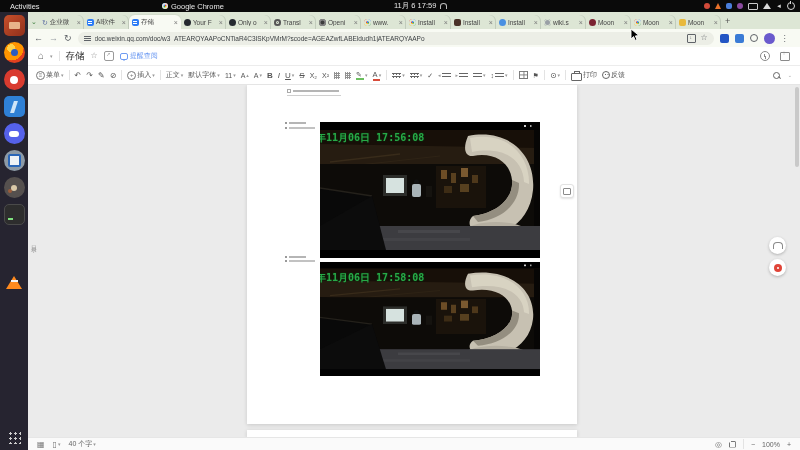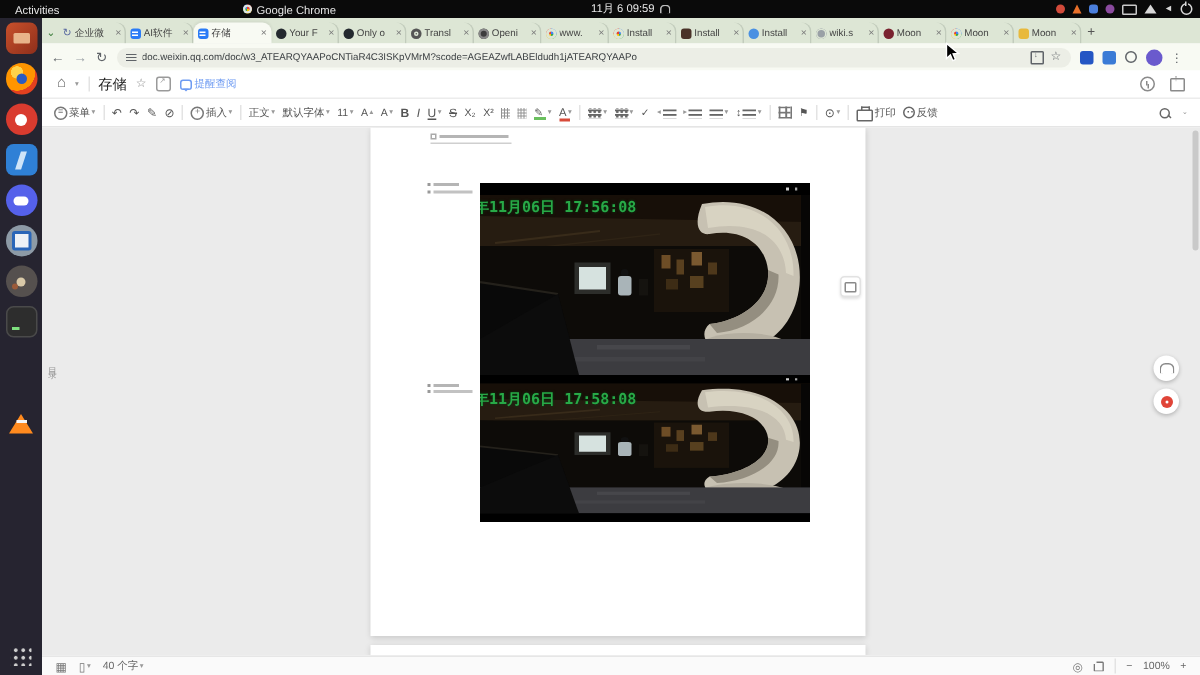--- a/index.html
+++ b/index.html
@@ -138,21 +138,21 @@
   #canvas{position:absolute;left:0;top:73px;width:772px;height:352px;background:#ebebeb;overflow:hidden}
   .page{position:absolute;left:219px;width:330px;background:#fff;box-shadow:0 1px 4px rgba(0,0,0,.15)}
   #page1{top:0;height:339px}
   #page2{top:345px;height:7px}
   .ph{position:absolute;display:flex;align-items:center;gap:2px}
   .phb{height:2px;background:#b5b5b5}
   .phu{position:absolute;height:1px;background:#cfcfcf}
   .mark{width:2px;height:2px;background:#999;flex:none}
   .cctv{position:absolute;left:73px;width:220px;background:#701a75;overflow:hidden}
   #img1{top:37px;height:136px}
-  #img2{top:165px;height:98px}
+  #img2{top:177px;height:114px}
   .cctv svg{position:absolute;left:0;top:0;width:100%;height:100%;display:block}
   .ts{position:absolute;left:-4px;top:9px;font-family:"DejaVu Sans Mono","Liberation Mono",monospace;
       font-weight:bold;font-size:10px;color:#28a947;white-space:nowrap;text-shadow:0 0 2px rgba(0,70,20,.9)}
   #cmt{position:absolute;left:313px;top:99px;width:12px;height:12px;background:#fff;border:1px solid #e2e2e2;
        border-radius:3px;box-shadow:0 1px 2px rgba(0,0,0,.12);display:flex;align-items:center;justify-content:center}
   #cmt::after{content:"";width:6px;height:5px;border:1px solid #8a8a8a;border-radius:1px}
   .fab{position:absolute;left:741px;width:17px;height:17px;border-radius:50%;background:#fff;
        box-shadow:0 1px 3px rgba(0,0,0,.25);display:flex;align-items:center;justify-content:center}
   #fab1{top:152px}#fab2{top:174px}
   .headset{width:8px;height:6px;border:1.2px solid #8a8a8a;border-radius:4px 4px 0 0;border-bottom:none}
@@ -174,21 +174,21 @@
 </head>
 <body>
 
 <div id="topbar">
   <span id="activities">Activities</span>
   <span id="tb-chrome">
     <span class="cdot"></span>
     <span>Google Chrome</span>
   </span>
   <span id="clockwrap">
-    <span>11月 6 09:59</span>
+    <span>11月 6 17:59</span>
     <span class="bell"></span>
   </span>
   <span id="tray">
     <span class="trdot" style="background:#d14a3a"></span>
     <span class="trtri"></span>
     <span class="trsq" style="background:#4a7edb"></span>
     <span class="trdot" style="background:#8a4a9e"></span>
     <span class="trkey"></span>
     <span class="trnet"></span>
     <span class="trvol">◄</span>

